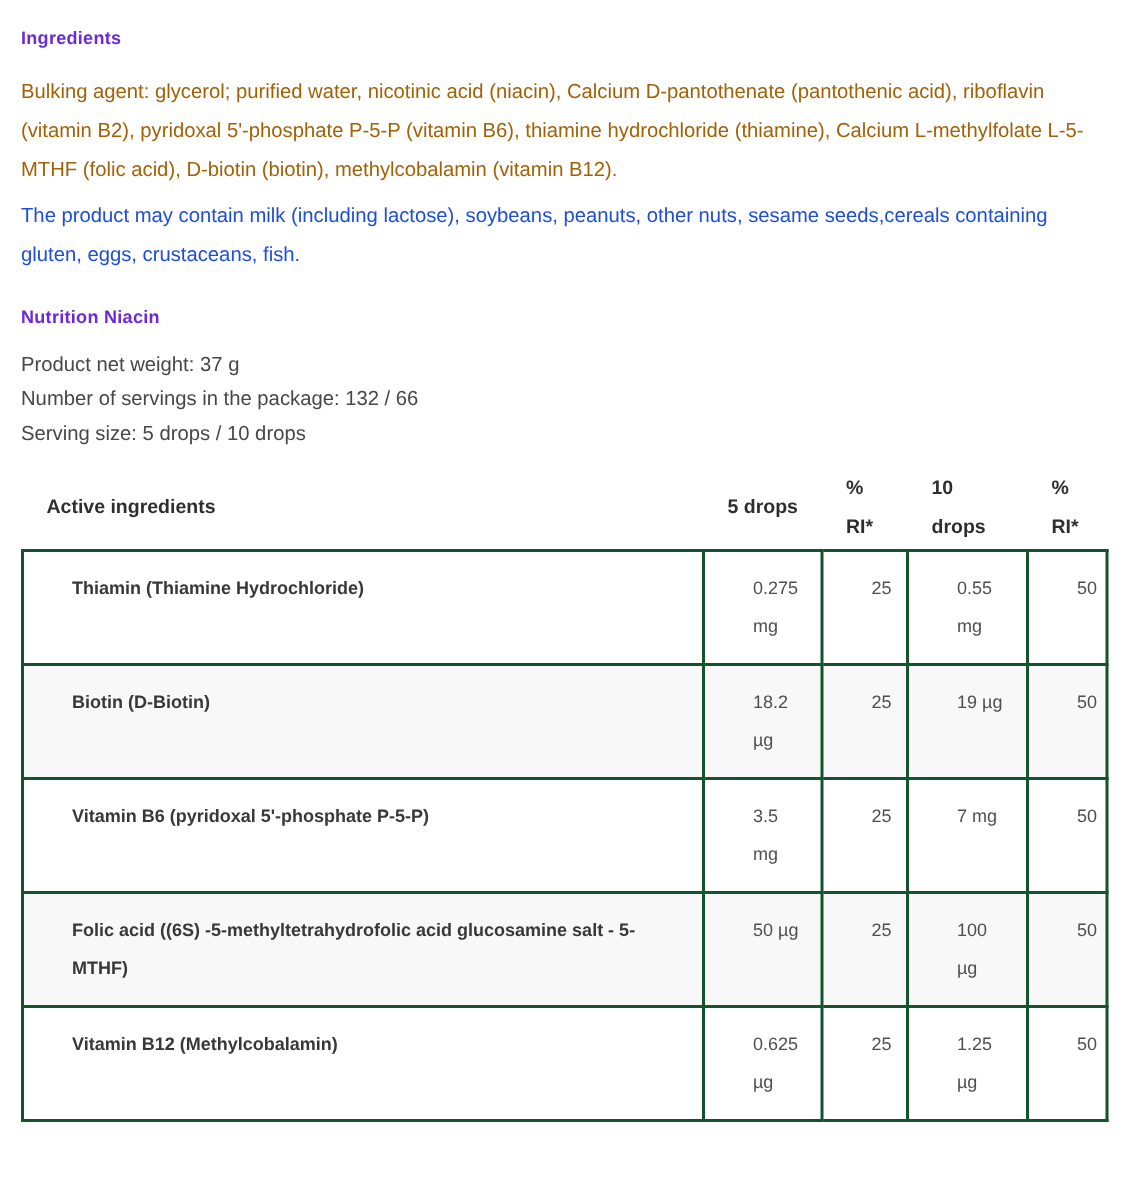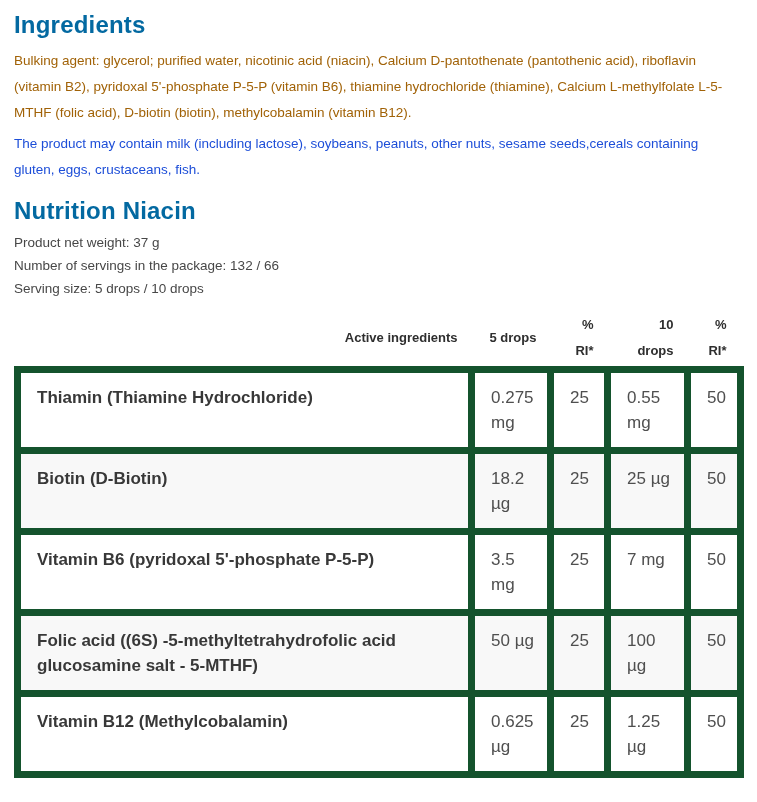--- a/index.html
+++ b/index.html
@@ -10,24 +10,24 @@
     overflow: hidden;
     background: #ffffff;
     font-family: "Liberation Sans", "DejaVu Sans", sans-serif;
     color: #474747;
     -webkit-font-smoothing: antialiased;
   }
   .page { padding: 13px 20px 0 14px; }
 
   .section-title {
     margin: 0;
-    font-size: 24px;
+    font-size: 12px;
     line-height: 24px;
     font-weight: 700;
-    color: #0369a1;
+    color: #6d28d9;
     letter-spacing: 0.2px;
   }
   .ingredients-text {
     margin: 11px 0 0 0;
     font-size: 13.5px;
     line-height: 26px;
     color: #a16207;
   }
   .allergen-text {
     margin: 5px 0 0 0;
@@ -48,35 +48,35 @@
   table.nutrition-table {
     margin-top: 10px;
     width: 723px;
     border-collapse: collapse;
     table-layout: fixed;
   }
   .nutrition-table th {
     font-size: 13px;
     font-weight: 700;
     color: #2e2e2e;
-    text-align: right;
+    text-align: left;
     vertical-align: middle;
     line-height: 26px;
     padding: 2px 14px 2px 16px;
     border: none;
     background: #ffffff;
   }
   .nutrition-table td {
-    font-size: 17px;
+    font-size: 12px;
     color: #4f4f4f;
     text-align: left;
     vertical-align: top;
     line-height: 25px;
-    padding: 12px 10px 12px 16px;
-    border: 7px solid #14532d;
+    padding: 12px 10px 12px 32px;
+    border: 2px solid #14532d;
     background: #ffffff;
   }
   .nutrition-table td:nth-child(2) { padding-right: 11px; }
   .nutrition-table tbody tr:nth-child(even) td { background: #f8f8f8; }
   .nutrition-table td.cell-name {
     font-weight: 600;
     color: #383838;
   }
 </style>
 </head>
@@ -120,21 +120,21 @@
         <td class="cell-name">Thiamin (Thiamine Hydrochloride)</td>
         <td>0.275 mg</td>
         <td>25</td>
         <td>0.55 mg</td>
         <td>50</td>
       </tr>
       <tr>
         <td class="cell-name">Biotin (D-Biotin)</td>
         <td>18.2 µg</td>
         <td>25</td>
-        <td>25 µg</td>
+        <td>19 µg</td>
         <td>50</td>
       </tr>
       <tr>
         <td class="cell-name">Vitamin B6 (pyridoxal 5'-phosphate P-5-P)</td>
         <td>3.5 mg</td>
         <td>25</td>
         <td>7 mg</td>
         <td>50</td>
       </tr>
       <tr>

